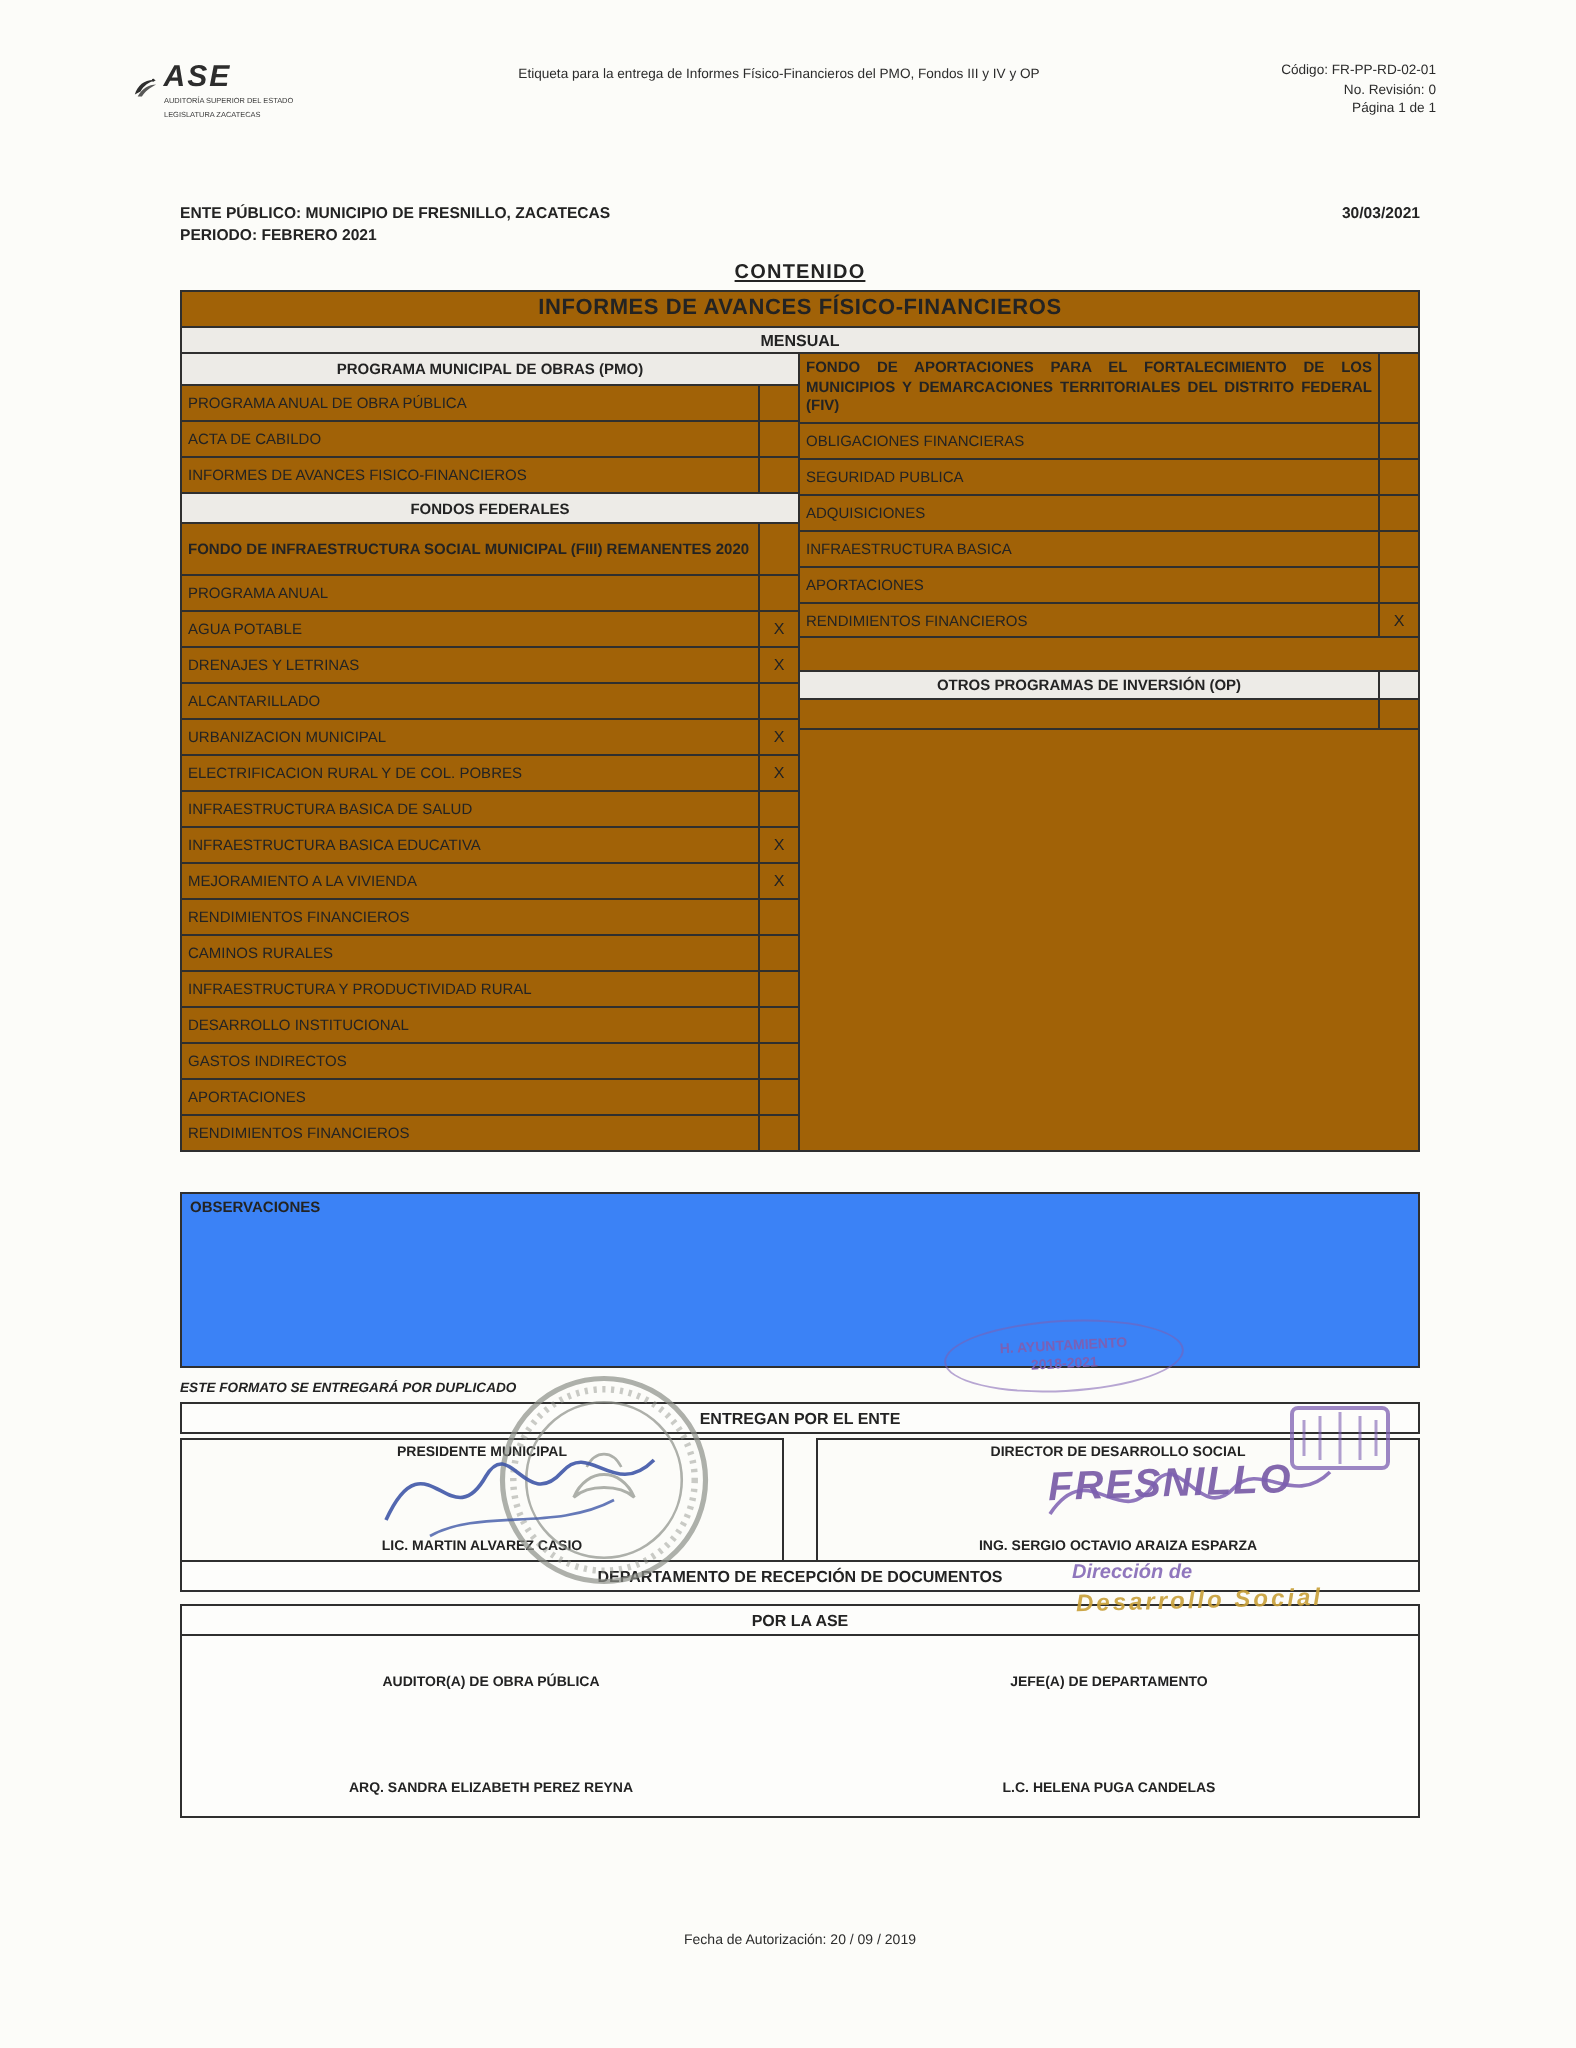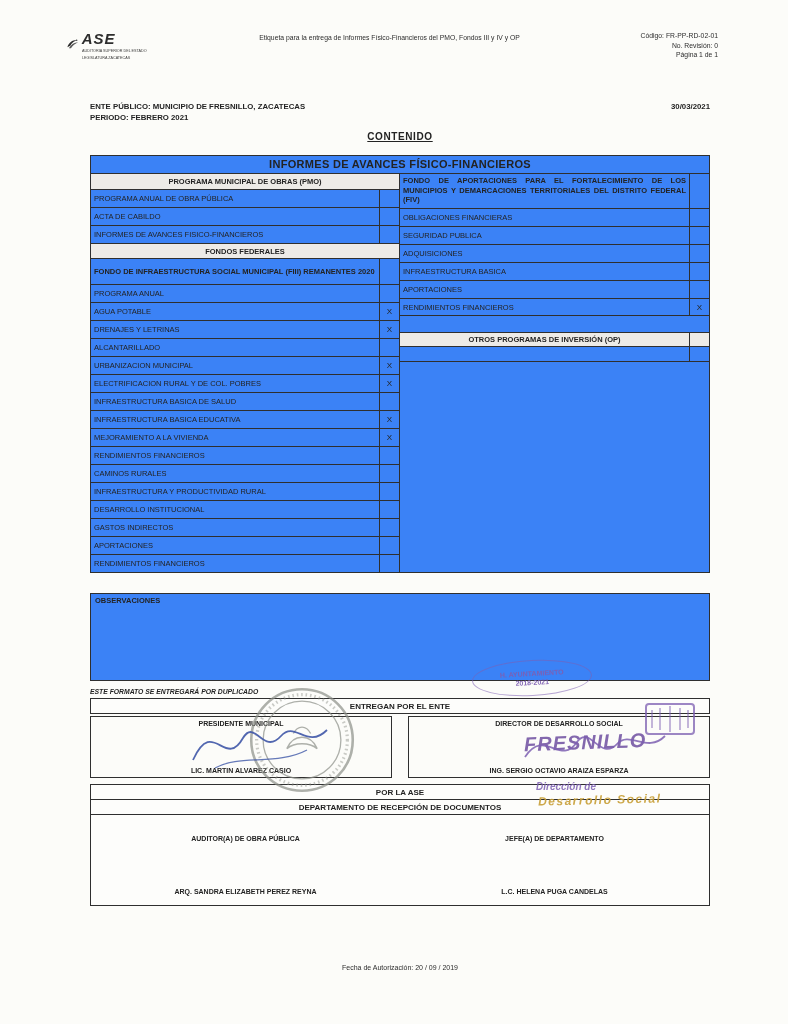--- a/index.html
+++ b/index.html
@@ -17,21 +17,21 @@
   .logo-txt { display:flex; flex-direction:column; }
   .logo-acr { font-size:15px; line-height:21px; font-weight:bold; font-style:italic; letter-spacing:1px; color:#2d2d2d; }
   .logo-sub { font-size:6px; transform:scale(.62); transform-origin:left top; white-space:nowrap; color:#3a3a3a; line-height:7px; }
   .strip { width:300px; text-align:center; font-size:6.8px; line-height:9px; margin-top:5px; color:#2c2c2c; }
   .meta { width:125px; text-align:right; font-size:6.8px; line-height:9.5px; margin-top:3px; color:#2c2c2c; }
 
   .info-row { display:flex; justify-content:space-between; align-items:flex-start; margin-top:38px; font-size:7.8px; font-weight:bold; line-height:11px; }
   .contenido { text-align:center; font-size:10px; font-weight:bold; text-decoration:underline; letter-spacing:.6px; margin-top:8px; }
 
   
-  .tbl { border:1.4px solid #2f2f2f; margin-top:13px; background:#3b82f6; }
+  .tbl { border:1.4px solid #2f2f2f; margin-top:3px; background:#a16207; }
   .tbl-title { text-align:center; font-weight:bold; font-size:11px; padding:2px 0 3px; border-bottom:1px solid #2f2f2f; letter-spacing:.3px; }
   .tbl-sub { text-align:center; font-weight:bold; font-size:8px; padding:1.5px 0; border-bottom:1px solid #2f2f2f; background:#edebe7; }
   .cols { display:flex; align-items:stretch; }
   .colL { width:50%; border-right:1px solid #2f2f2f; }
   .colR { width:50%; display:flex; flex-direction:column; }
   .trow { display:flex; align-items:stretch; border-top:1px solid #2f2f2f; min-height:18px; }
   .colL .trow:first-child, .colR .trow:first-child { border-top:none; }
   .lbl { flex:1; font-size:7.5px; padding:2px 3px; display:flex; align-items:center; }
   .chk { width:20px; border-left:1px solid #2f2f2f; display:flex; align-items:center; justify-content:center; font-size:8px; }
   .hdr { min-height:15px; background:#edebe7; }
@@ -107,20 +107,21 @@
         <div>ENTE PÚBLICO: MUNICIPIO DE FRESNILLO, ZACATECAS</div>
         <div>PERIODO: FEBRERO 2021</div>
       </div>
       <div>30/03/2021</div>
     </div>
 
     <div class="contenido">CONTENIDO</div>
 
     <div class="tbl">
       <div class="tbl-title">INFORMES DE AVANCES FÍSICO-FINANCIEROS</div>
+      <div class="tbl-sub">MENSUAL</div>
       <div class="cols">
 
         <div class="colL">
           <div class="trow hdr">
             <div class="lbl">PROGRAMA MUNICIPAL DE OBRAS (PMO)</div>
           </div>
 
           <div class="trow">
             <div class="lbl">PROGRAMA ANUAL DE OBRA PÚBLICA</div>
             <div class="chk">
@@ -317,22 +318,22 @@
       <div class="sigbox">
         <div class="sig-cargo">PRESIDENTE MUNICIPAL</div>
         <div class="sig-nombre">LIC. MARTIN ALVAREZ CASIO</div>
       </div>
       <div class="sigbox">
         <div class="sig-cargo">DIRECTOR DE DESARROLLO SOCIAL</div>
         <div class="sig-nombre">ING. SERGIO OCTAVIO ARAIZA ESPARZA</div>
       </div>
     </div>
 
+    <div class="bar asebar2">DEPARTAMENTO DE RECEPCIÓN DE DOCUMENTOS</div>
     <div class="bar asebar1">POR LA ASE</div>
-    <div class="bar asebar2">DEPARTAMENTO DE RECEPCIÓN DE DOCUMENTOS</div>
     <div class="asebox">
       <div class="asecol">
         <div class="ase-cargo">AUDITOR(A) DE OBRA PÚBLICA</div>
         <div class="ase-nombre">ARQ. SANDRA ELIZABETH PEREZ REYNA</div>
       </div>
       <div class="asecol">
         <div class="ase-cargo">JEFE(A) DE DEPARTAMENTO</div>
         <div class="ase-nombre">L.C. HELENA PUGA CANDELAS</div>
       </div>
     </div>

